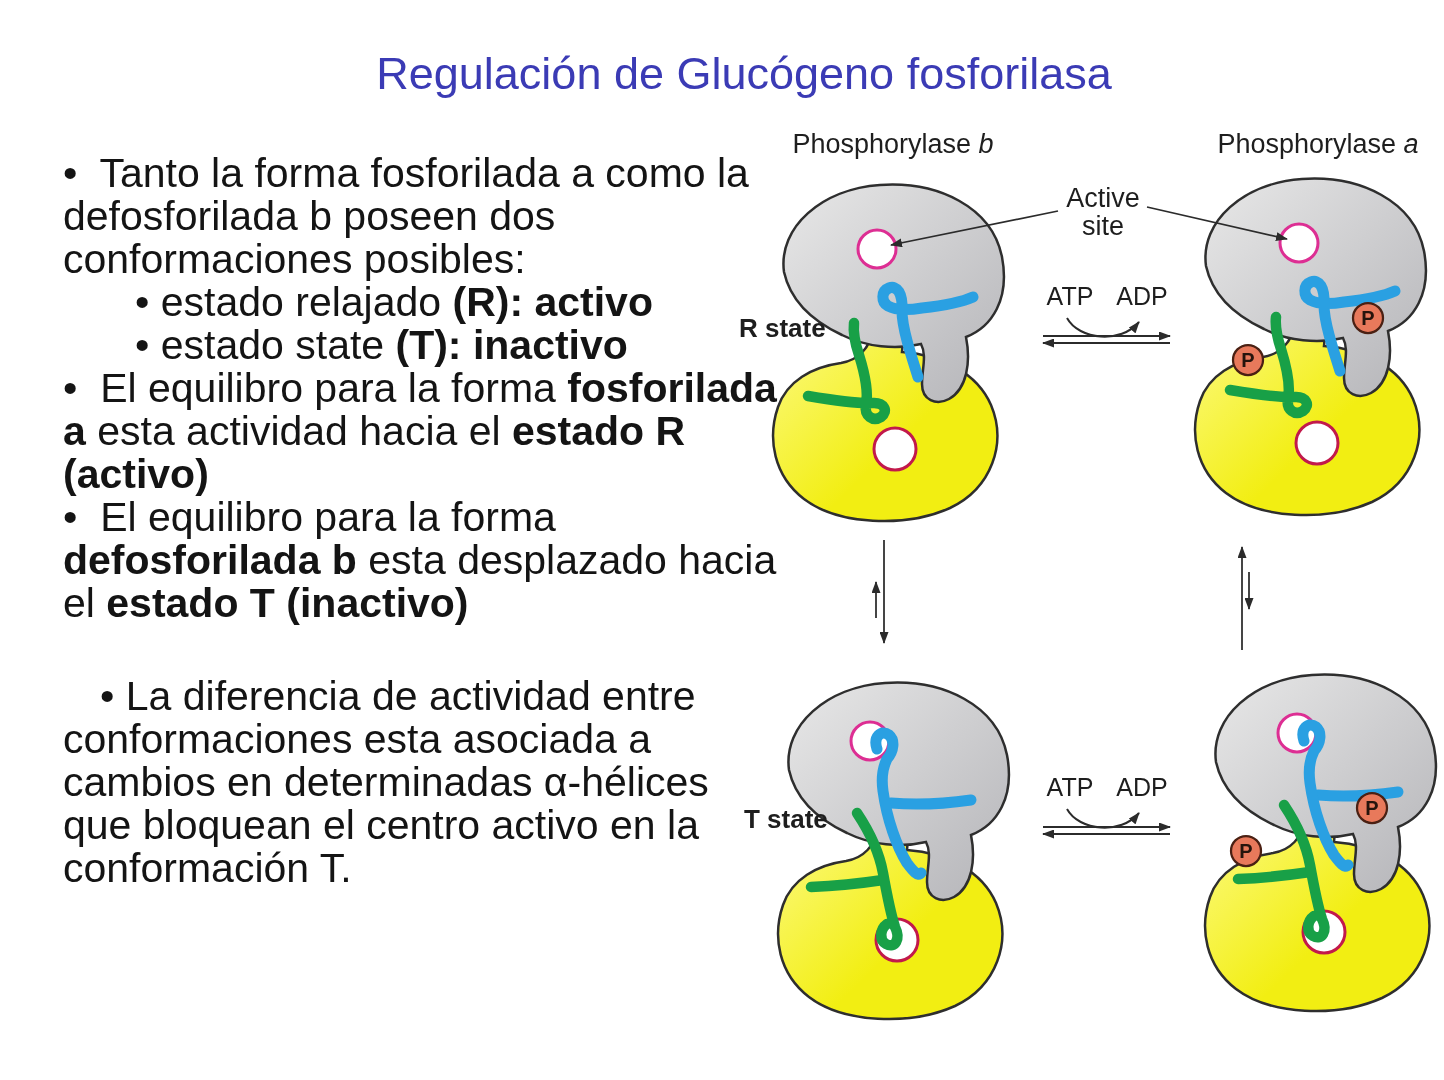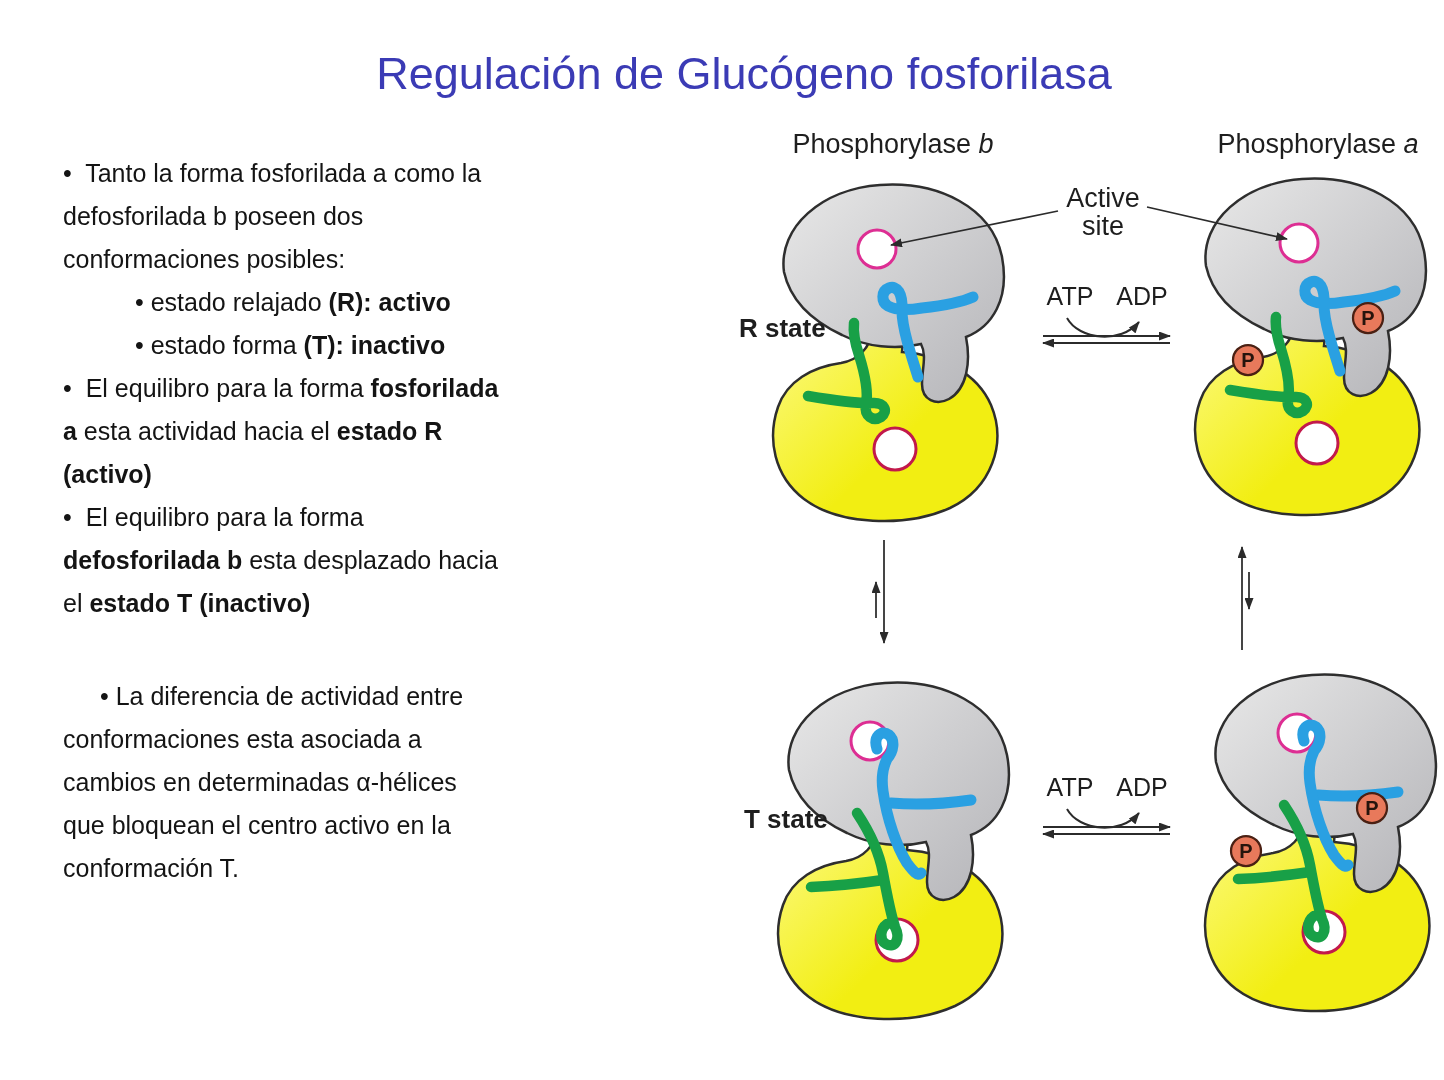--- a/index.html
+++ b/index.html
@@ -1,20 +1,20 @@
 <!DOCTYPE html>
 <html><head>
 <meta charset="utf-8">
 <style>
   html,body{margin:0;padding:0;background:#fff;}
   .slide{position:relative;width:1444px;height:1080px;background:#ffffff;overflow:hidden;
          font-family:"Liberation Sans",sans-serif;color:#141414;}
   .title{position:absolute;left:0;right:0;top:50px;text-align:center;padding-left:44px;
          font-size:45px;line-height:1.05;font-weight:400;color:#3B3BB5;}
-  .textcol{position:absolute;left:63px;top:152px;width:668px;font-size:25px;line-height:43px;}
+  .textcol{position:absolute;left:63px;top:152px;width:668px;font-size:41px;line-height:43px;}
   .ln{height:43px;white-space:nowrap;}
   .ln.sub{padding-left:72px;}
   .ln.gap1{}
   .ln.gap2{margin-top:50px;margin-left:37px;}
   strong{font-weight:bold;}
   svg{position:absolute;left:715px;top:115px;}
   .dlabel{font-family:"Liberation Sans",sans-serif;font-size:27px;fill:#1e1e1e;}
   .dlabel.bold{font-weight:bold;font-size:26px;}
   .dlabel .it{font-style:italic;}
   .rxnlabel{font-family:"Liberation Sans",sans-serif;font-size:25px;fill:#1e1e1e;}
@@ -32,21 +32,21 @@
 
 <div class="slide">
 
   <div class="title">Regulación de Glucógeno fosforilasa</div>
 
   <div class="textcol">
     <div class="ln"><span>•&nbsp; Tanto la forma fosforilada a como la</span></div>
     <div class="ln"><span>defosforilada b poseen dos</span></div>
     <div class="ln"><span>conformaciones posibles:</span></div>
     <div class="ln sub"><span>• estado relajado </span><strong>(R): activo</strong></div>
-    <div class="ln sub"><span>• estado forma </span><strong>(T): inactivo</strong></div>
+    <div class="ln sub"><span>• estado state </span><strong>(T): inactivo</strong></div>
     <div class="ln gap1"><span>•&nbsp; El equilibro para la forma </span><strong>fosforilada</strong></div>
     <div class="ln"><strong>a</strong><span> esta actividad hacia el </span><strong>estado R</strong></div>
     <div class="ln"><strong>(activo)</strong></div>
     <div class="ln"><span>•&nbsp; El equilibro para la forma</span></div>
     <div class="ln"><strong>defosforilada b</strong><span> esta desplazado hacia</span></div>
     <div class="ln"><span>el </span><strong>estado T (inactivo)</strong></div>
     <div class="ln gap2"><span>• La diferencia de actividad entre</span></div>
     <div class="ln"><span>conformaciones esta asociada a</span></div>
     <div class="ln"><span>cambios en determinadas α-hélices</span></div>
     <div class="ln"><span>que bloquean el centro activo en la</span></div>

